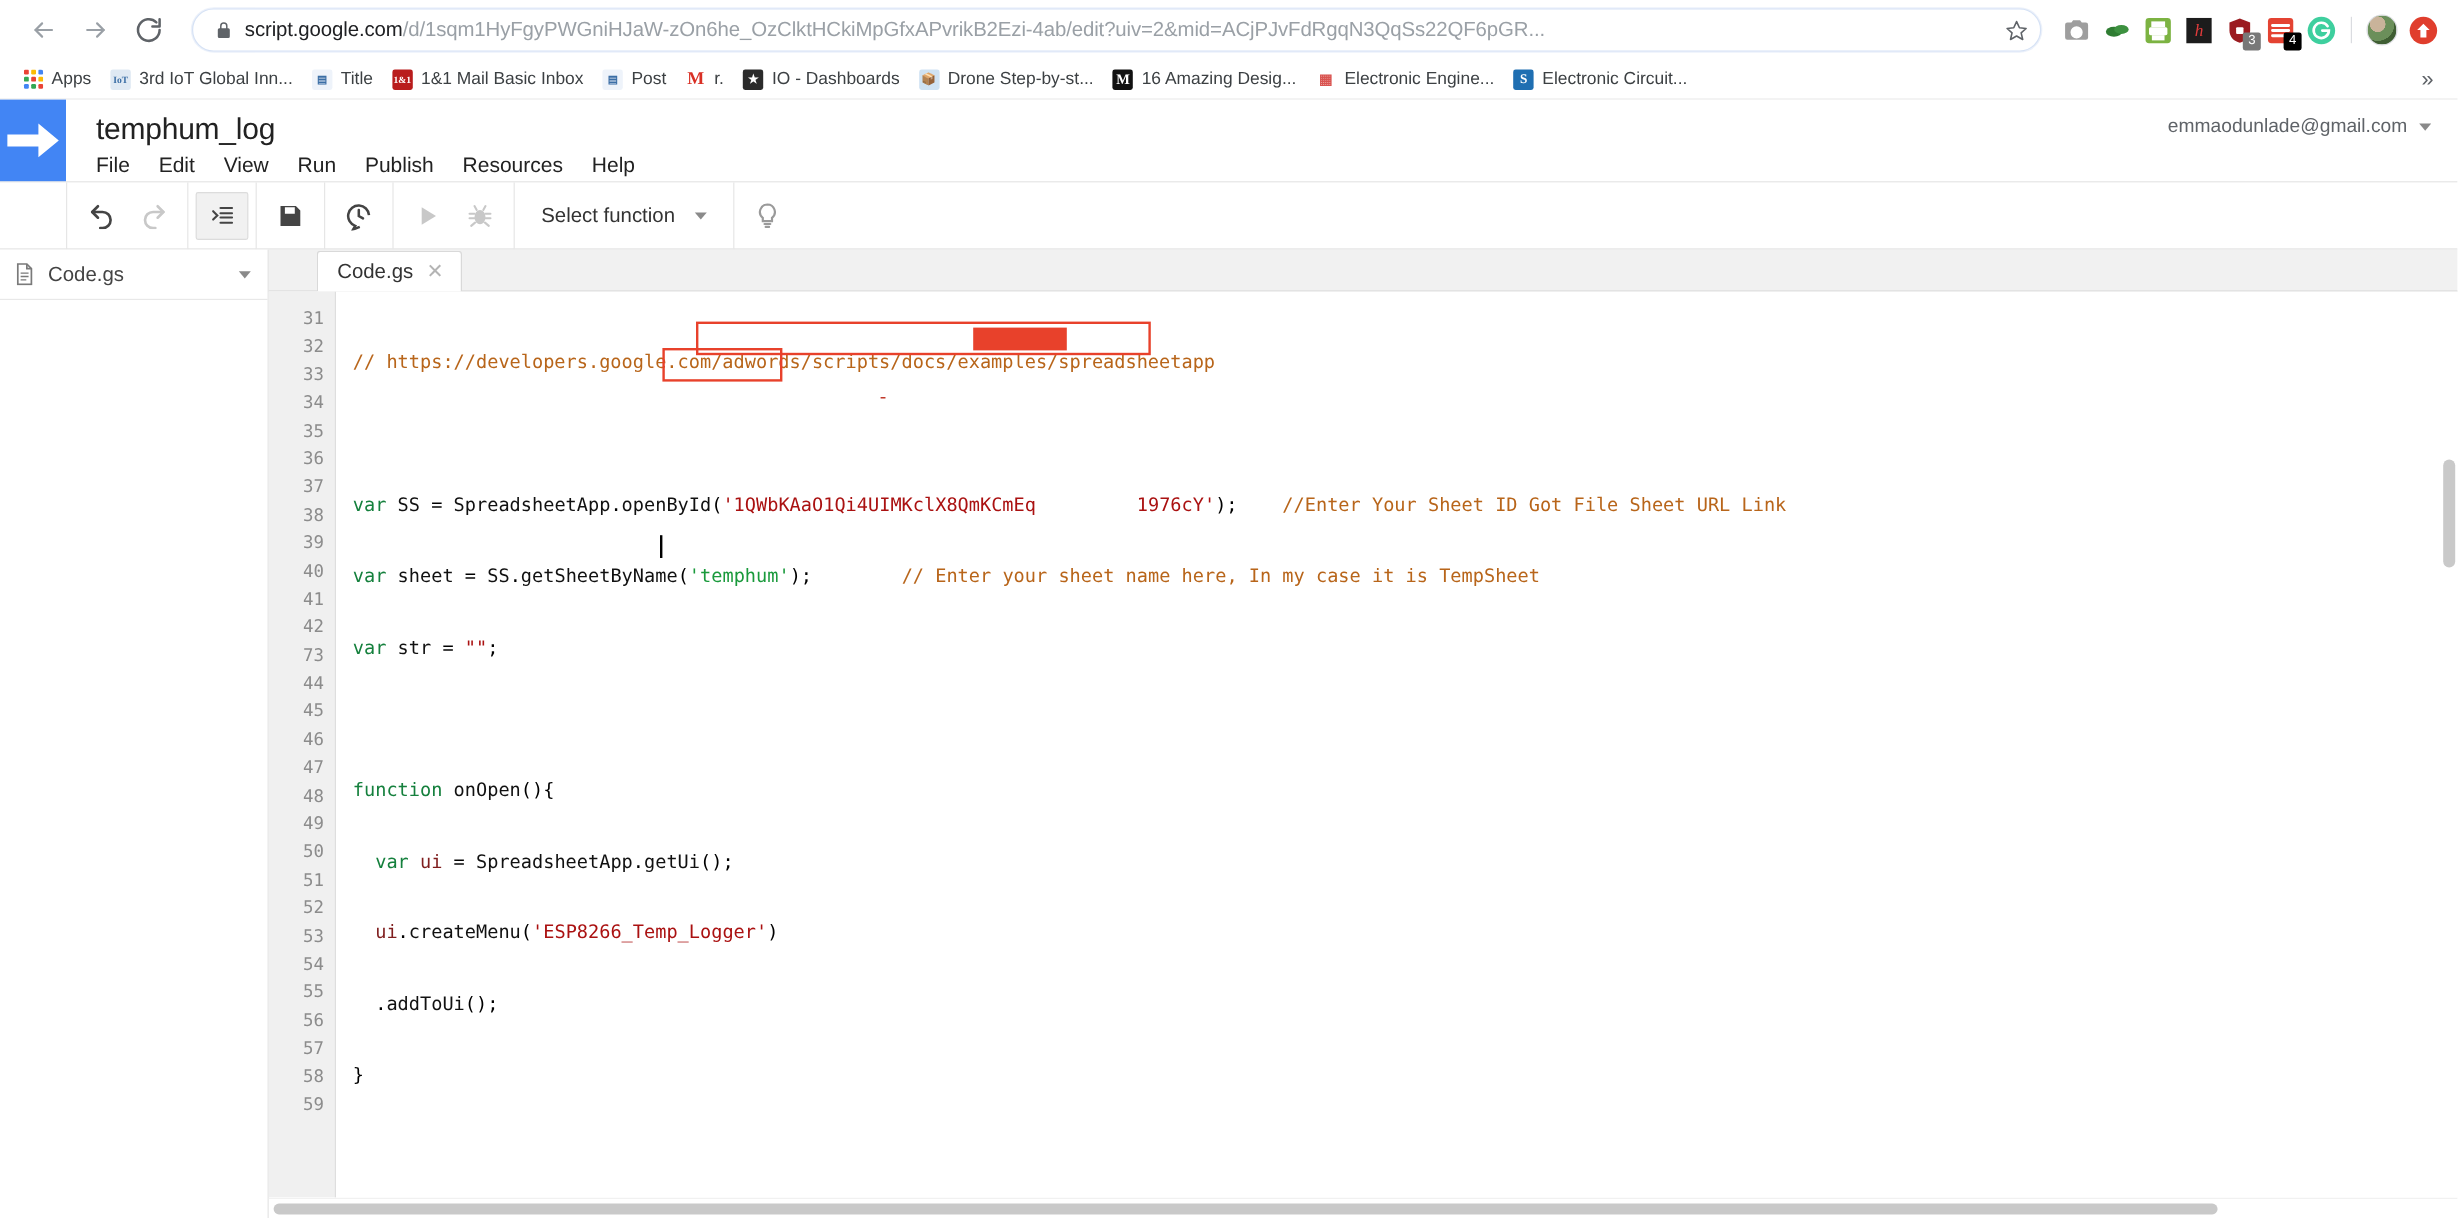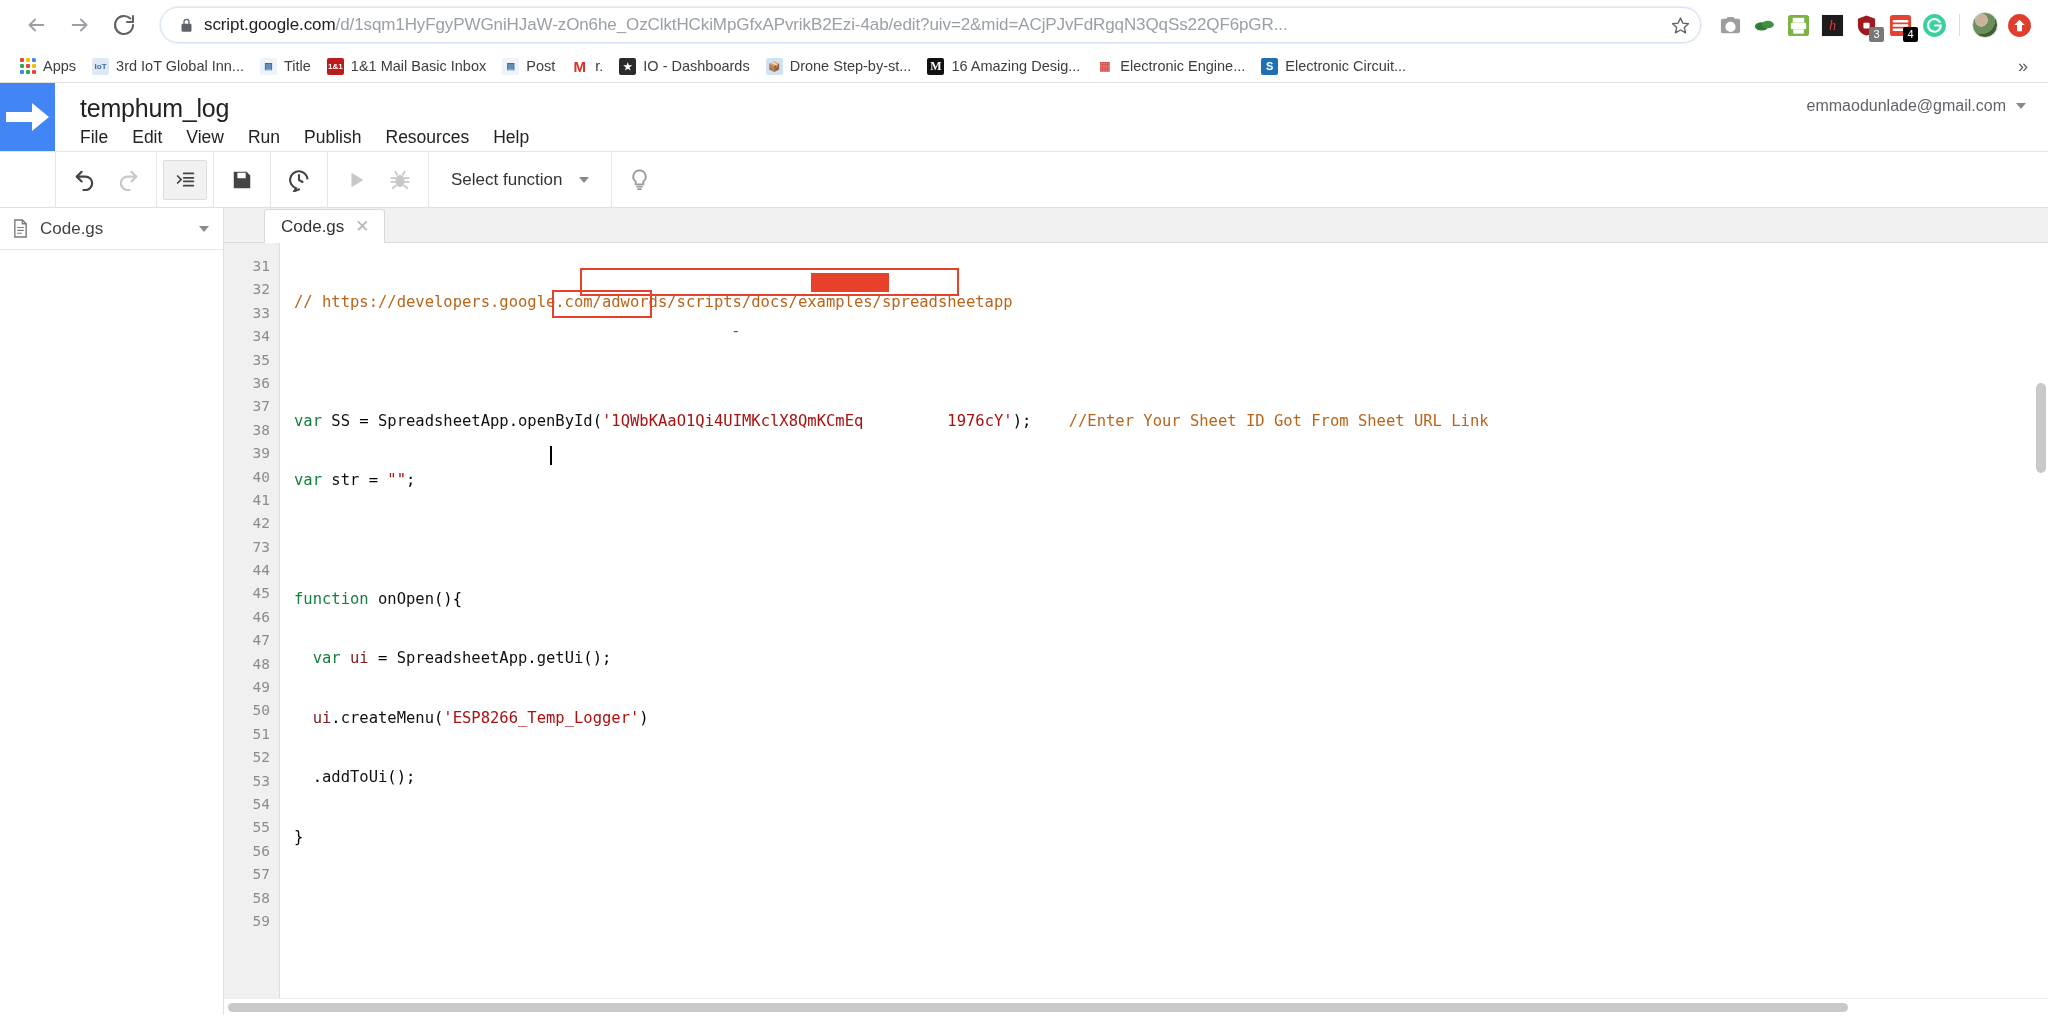--- a/index.html
+++ b/index.html
@@ -99,20 +99,21 @@
     white-space: nowrap;
     flex: 0 0 auto;
   }
   .bm-ico {
     width: 17px; height: 17px;
     flex: 0 0 auto;
     display: flex; align-items: center; justify-content: center;
     font-size: 11px; font-weight: bold; color: #fff;
     border-radius: 2px;
     overflow: hidden;
+    font-family: Liberation Serif, serif;
   }
   .apps-grid {
     width: 17px; height: 17px;
     display: grid;
     grid-template-columns: repeat(3, 4px);
     grid-template-rows: repeat(3, 4px);
     gap: 2px;
     align-content: center; justify-content: center;
   }
   .apps-grid i { display:block; width:4px; height:4px; border-radius:1px; }
@@ -657,21 +658,22 @@
           <div>55</div>
           <div>56</div>
           <div>57</div>
           <div>58</div>
           <div>59</div>
         </div>
 
         <div class="code-lines">
           <div class="ln"><span class="com">// https://developers.google.com/adwords/scripts/docs/examples/spreadsheetapp</span></div>
           <div class="ln">&nbsp;</div>
-          <div class="ln"><span class="kw">var</span> <span class="pln">SS</span> = <span class="pln">SpreadsheetApp</span>.<span class="pln">openById</span>(<span class="str">'1QWbKAaO1Qi4UIMKclX8QmKCmEq</span><span class="str" style="color:transparent">wwwwwwwww</span><span class="str">1976cY'</span>);    <span class="com">//Enter Your Sheet ID Got From Sheet URL Link</span></div>
+          <div class="ln"><span class="kw">var</span> <span class="pln">SS</span> = <span class="pln">SpreadsheetApp</span>.<span class="pln">openById</span>(<span class="str">'1QWbKAaO1Qi4UIMKclX8QmKCmEq</span><span class="str" style="color:transparent">wwwwwwwww</span><span class="str">1976cY'</span>);    <span class="com">//Enter Your Sheet ID Got File Sheet URL Link</span></div>
+          <div class="ln"><span class="kw">var</span> <span class="pln">sheet</span> = <span class="pln">SS</span>.<span class="pln">getSheetByName</span>(<span class="grn">'temphum'</span>);        <span class="com">// Enter your sheet name here, In my case it is TempSheet</span></div>
           <div class="ln"><span class="kw">var</span> <span class="pln">str</span> = <span class="str">""</span>;</div>
           <div class="ln">&nbsp;</div>
           <div class="ln"><span class="kw">function</span> <span class="pln">onOpen</span>(){</div>
           <div class="ln">  <span class="kw">var</span> <span class="var">ui</span> = <span class="pln">SpreadsheetApp</span>.<span class="pln">getUi</span>();</div>
           <div class="ln">  <span class="var">ui</span>.<span class="pln">createMenu</span>(<span class="str">'ESP8266_Temp_Logger'</span>)</div>
           <div class="ln">  .<span class="pln">addToUi</span>();</div>
           <div class="ln">}</div>
           
           
           

